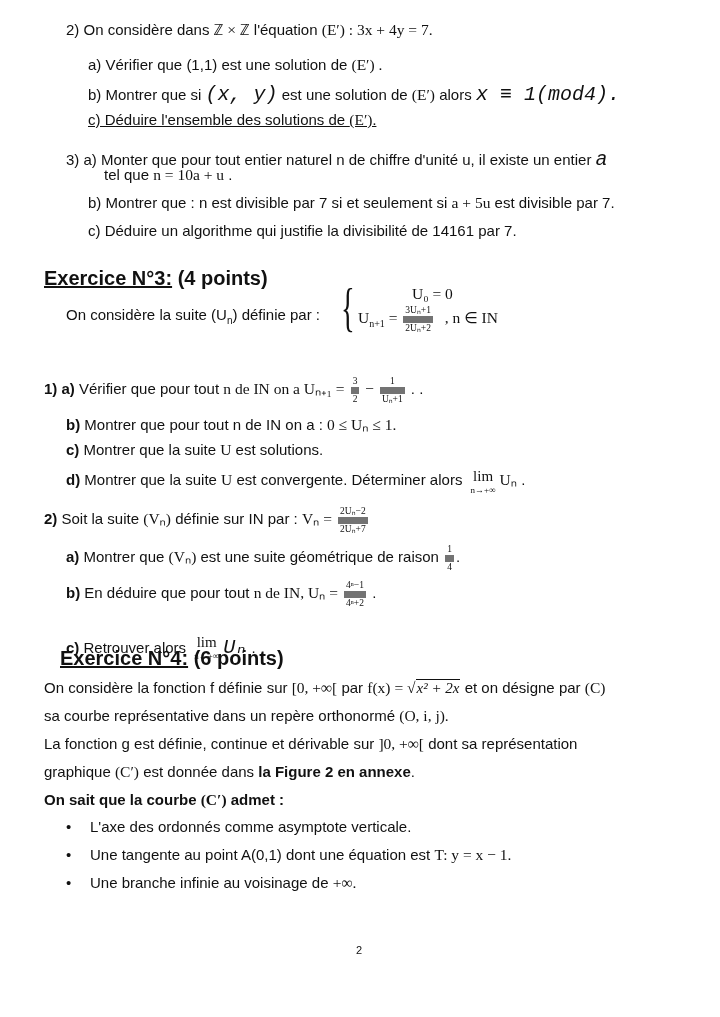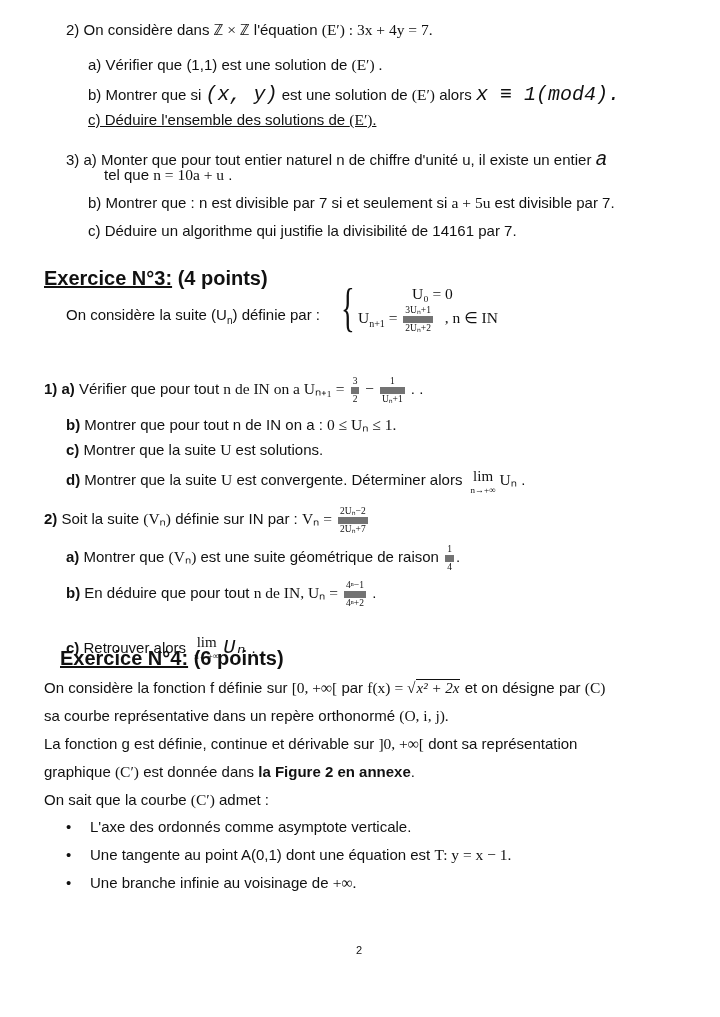--- a/index.html
+++ b/index.html
@@ -108,21 +108,21 @@
 </div>
 <div class="line" style="left:44px;top:707px;">
   <span>sa courbe représentative dans un repère orthonormé </span><span class="m">(O, i, j).</span>
 </div>
 <div class="line" style="left:44px;top:735px;">
   <span>La fonction g est définie, continue et dérivable sur </span><span class="m">]0, +∞[</span><span>  dont sa représentation</span>
 </div>
 <div class="line" style="left:44px;top:763px;">
   <span>graphique </span><span class="m">(C′)</span><span>  est donnée dans </span><span class="b">la Figure 2 en annexe</span><span>.</span>
 </div>
-<div class="line" style="left:44px;top:791px;">
+<div class="line" style="left:44px;top:791px;font-weight:bold;">
   <span>On sait que la courbe </span><span class="m">(C′)</span><span>  admet :</span>
 </div>
 <div class="line" style="left:66px;top:818px;">
   <span class="bullet">•</span><span>L'axe des ordonnés comme asymptote verticale.</span>
 </div>
 <div class="line" style="left:66px;top:846px;">
   <span class="bullet">•</span><span>Une tangente au point A(0,1) dont une équation est </span><span class="m">T: y = x − 1.</span>
 </div>
 <div class="line" style="left:66px;top:874px;">
   <span class="bullet">•</span><span>Une branche infinie au voisinage de </span><span class="m">+∞.</span>

